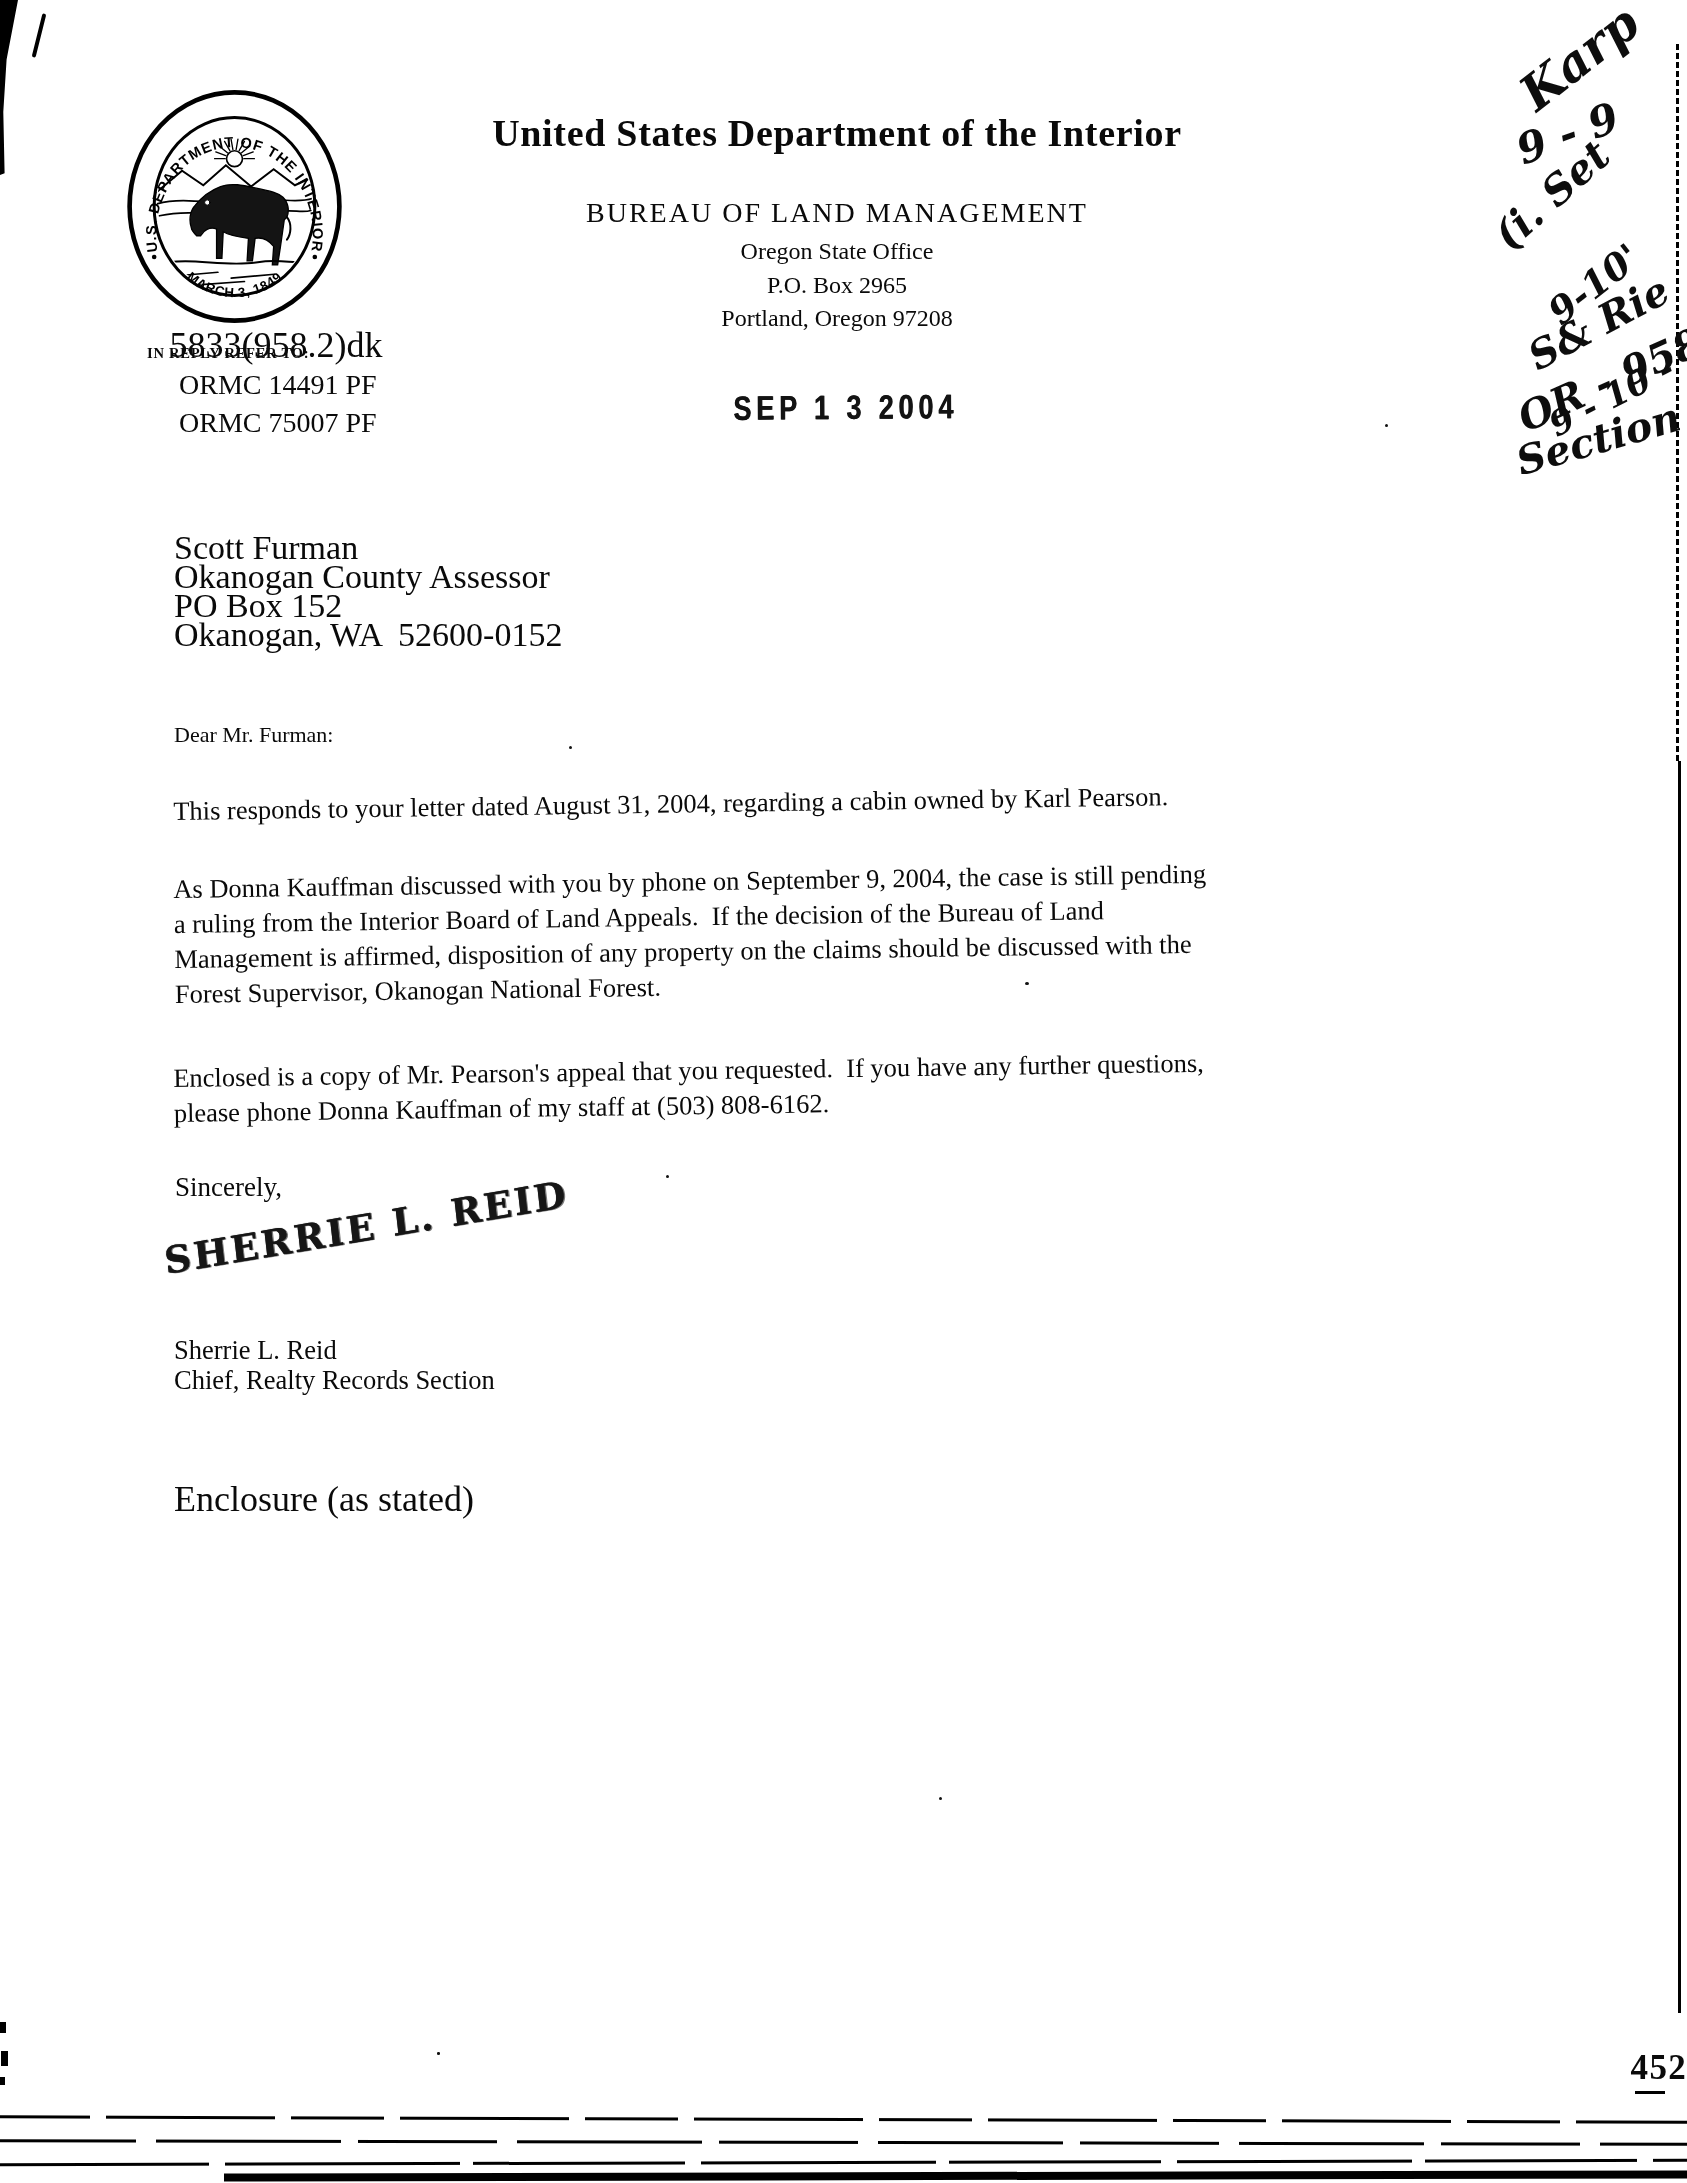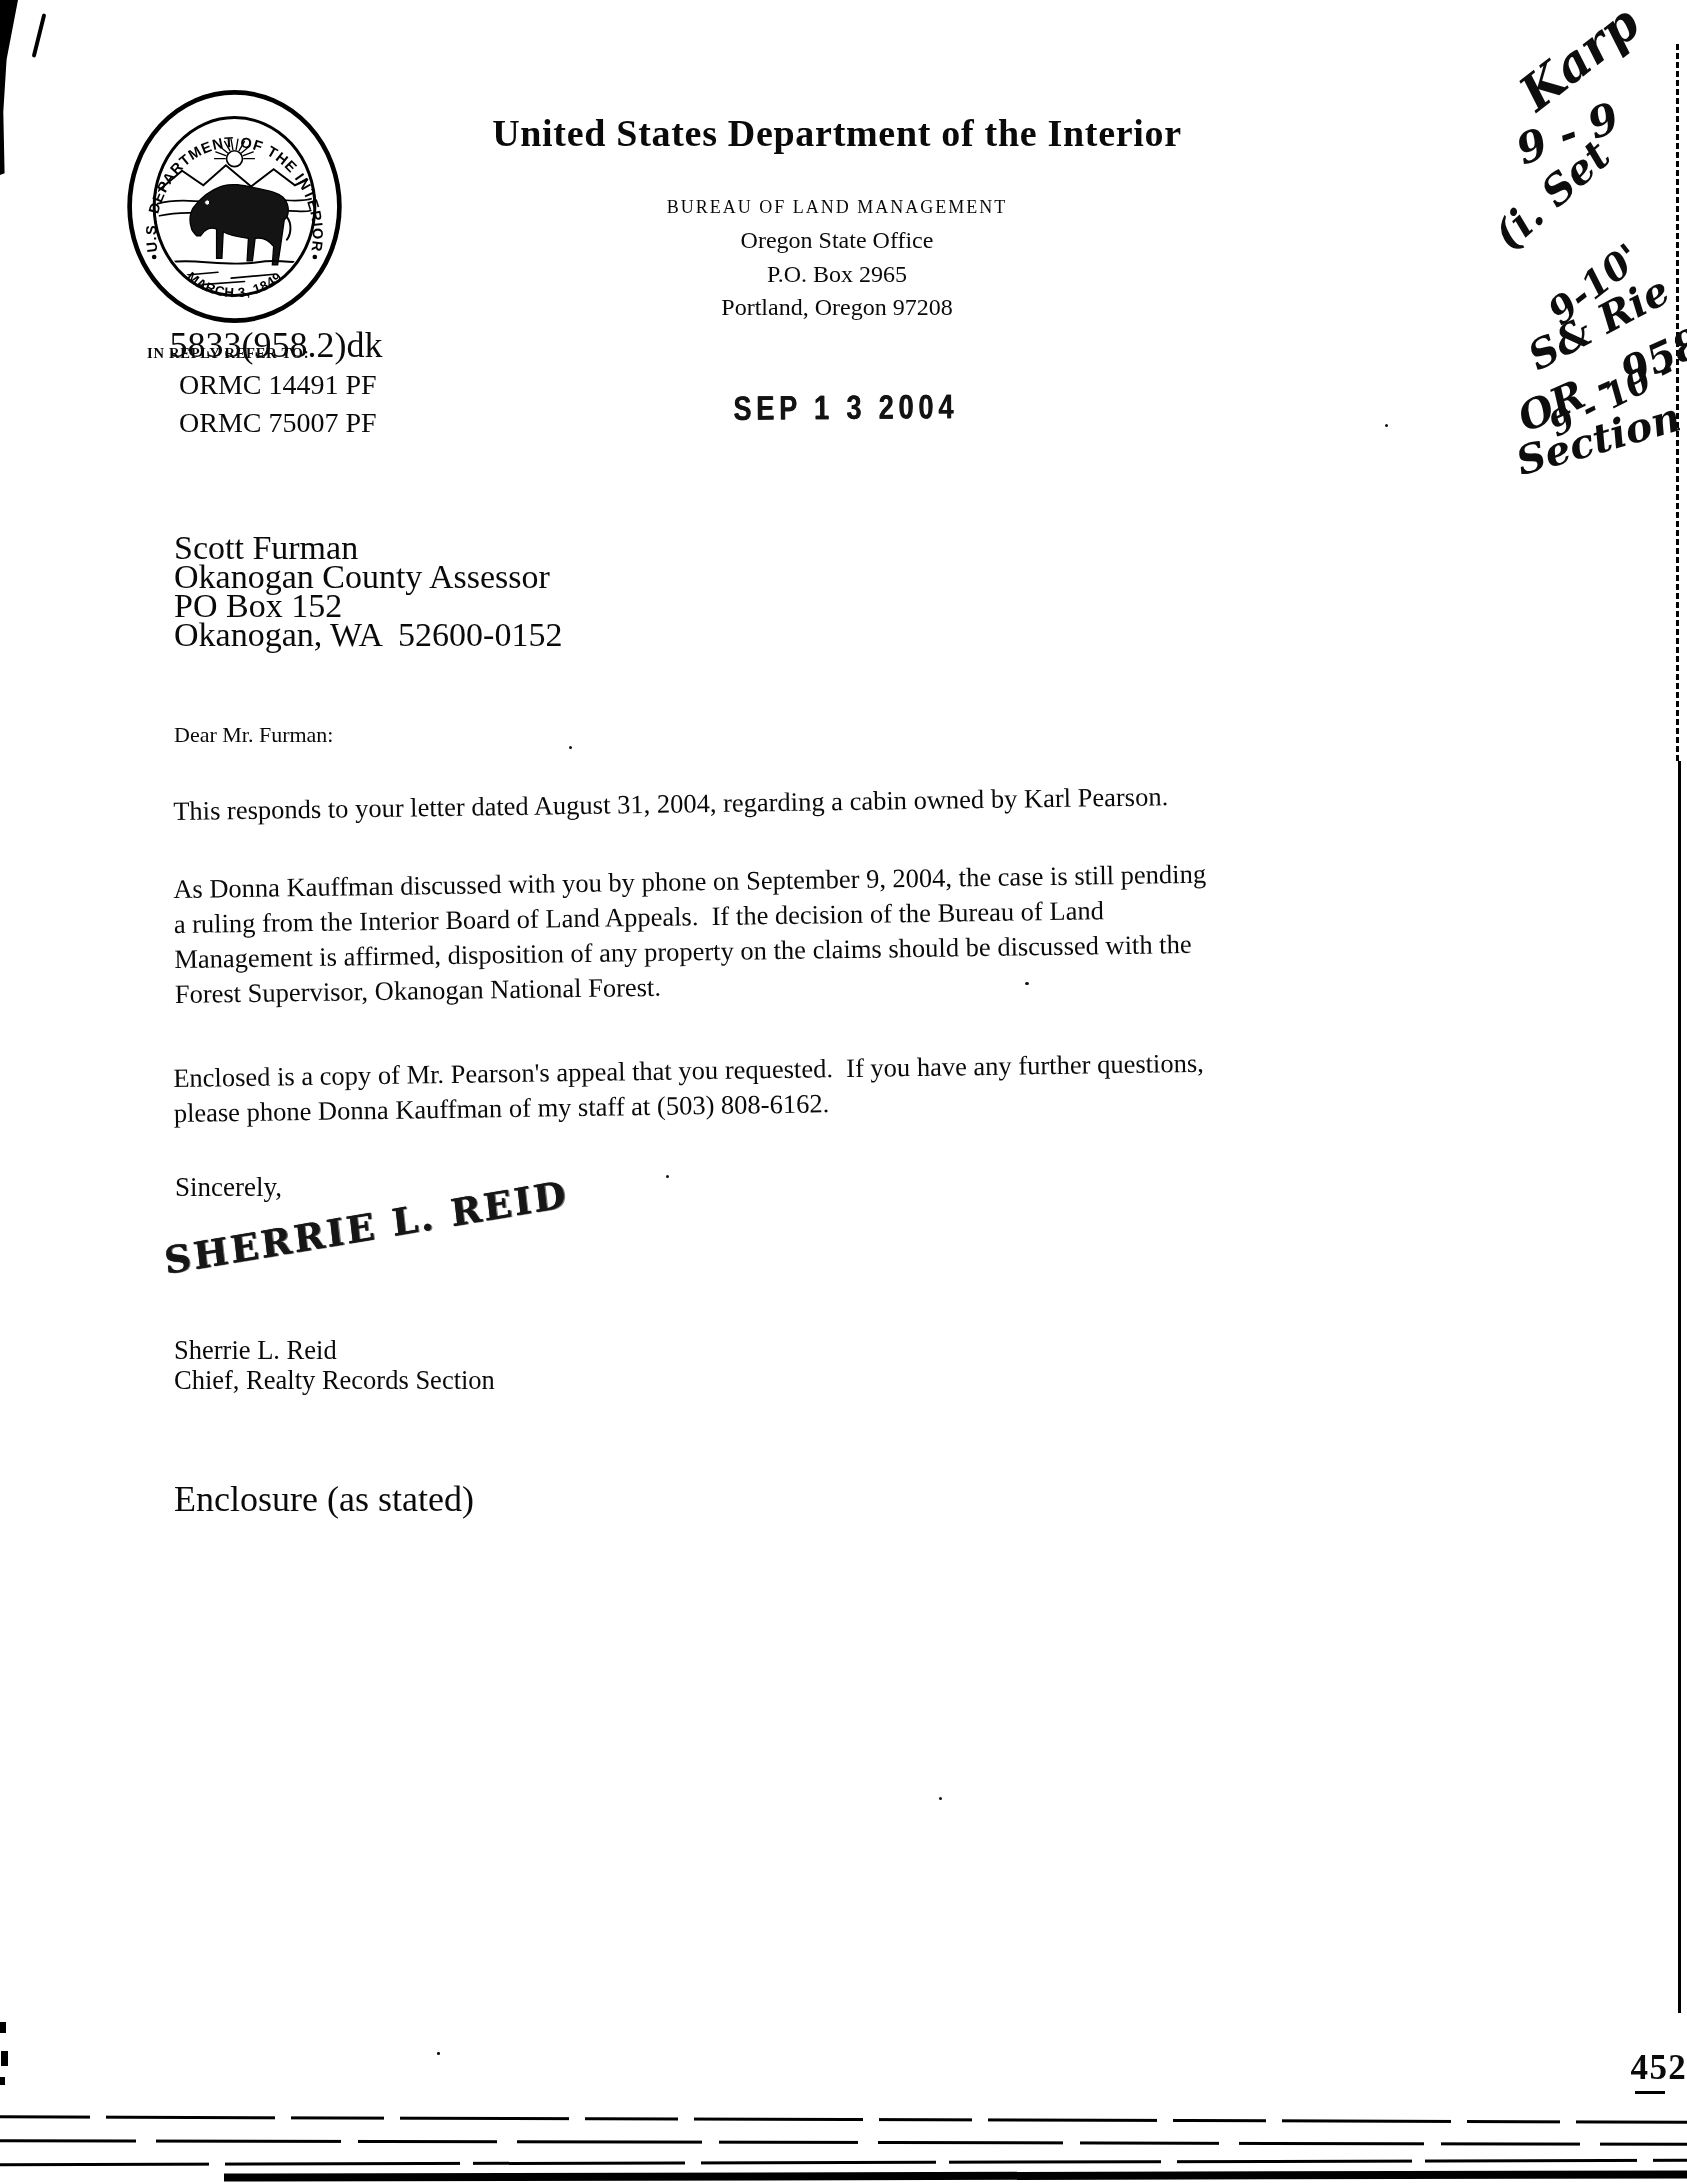--- a/index.html
+++ b/index.html
@@ -40,21 +40,21 @@
     background:repeating-linear-gradient(90deg,#000 0 139px,transparent 139px 159px,#000 159px 344px,transparent 344px 361px);}
   .lineC{top:2161px; transform:rotate(-0.15deg);
     background:repeating-linear-gradient(90deg,#000 0 212px,transparent 212px 228px,#000 228px 463px,transparent 463px 476px);}
   .lineD{top:2172px; left:224px; width:1465px; height:8px; background:#000;
     transform:rotate(-0.12deg);}
 
   
   .seal-wrap{left:124px; top:87px; width:221px; height:239px;}
   .letterhead{left:397px; top:111px; width:880px; text-align:center;}
   .dept-title{font-size:38px; font-weight:bold; letter-spacing:0.7px; margin:0;}
-  .bureau{font-size:18px; letter-spacing:2px; margin:42px 0 0 0;}
+  .bureau{font-size:28px; letter-spacing:2px; margin:42px 0 0 0;}
   .office-line{font-size:24px; margin:6.6px 0 0 0;}
   .office-line.first{margin-top:9.3px;}
 
   
   .ref-block{left:147px; top:326px; width:463px; font-size:28px; line-height:38px;}
   .ref-label{position:absolute; left:0; top:8px; font-size:14.6px; letter-spacing:0.7px;
     font-weight:bold; white-space:nowrap;}
   .ref-code{position:absolute; left:22.5px; top:0; font-size:36px; white-space:nowrap;text-align:right;}
   .ref-case1{position:absolute; left:32px; top:40px; white-space:nowrap;}
   .ref-case2{position:absolute; left:32px; top:78px; white-space:nowrap;}

